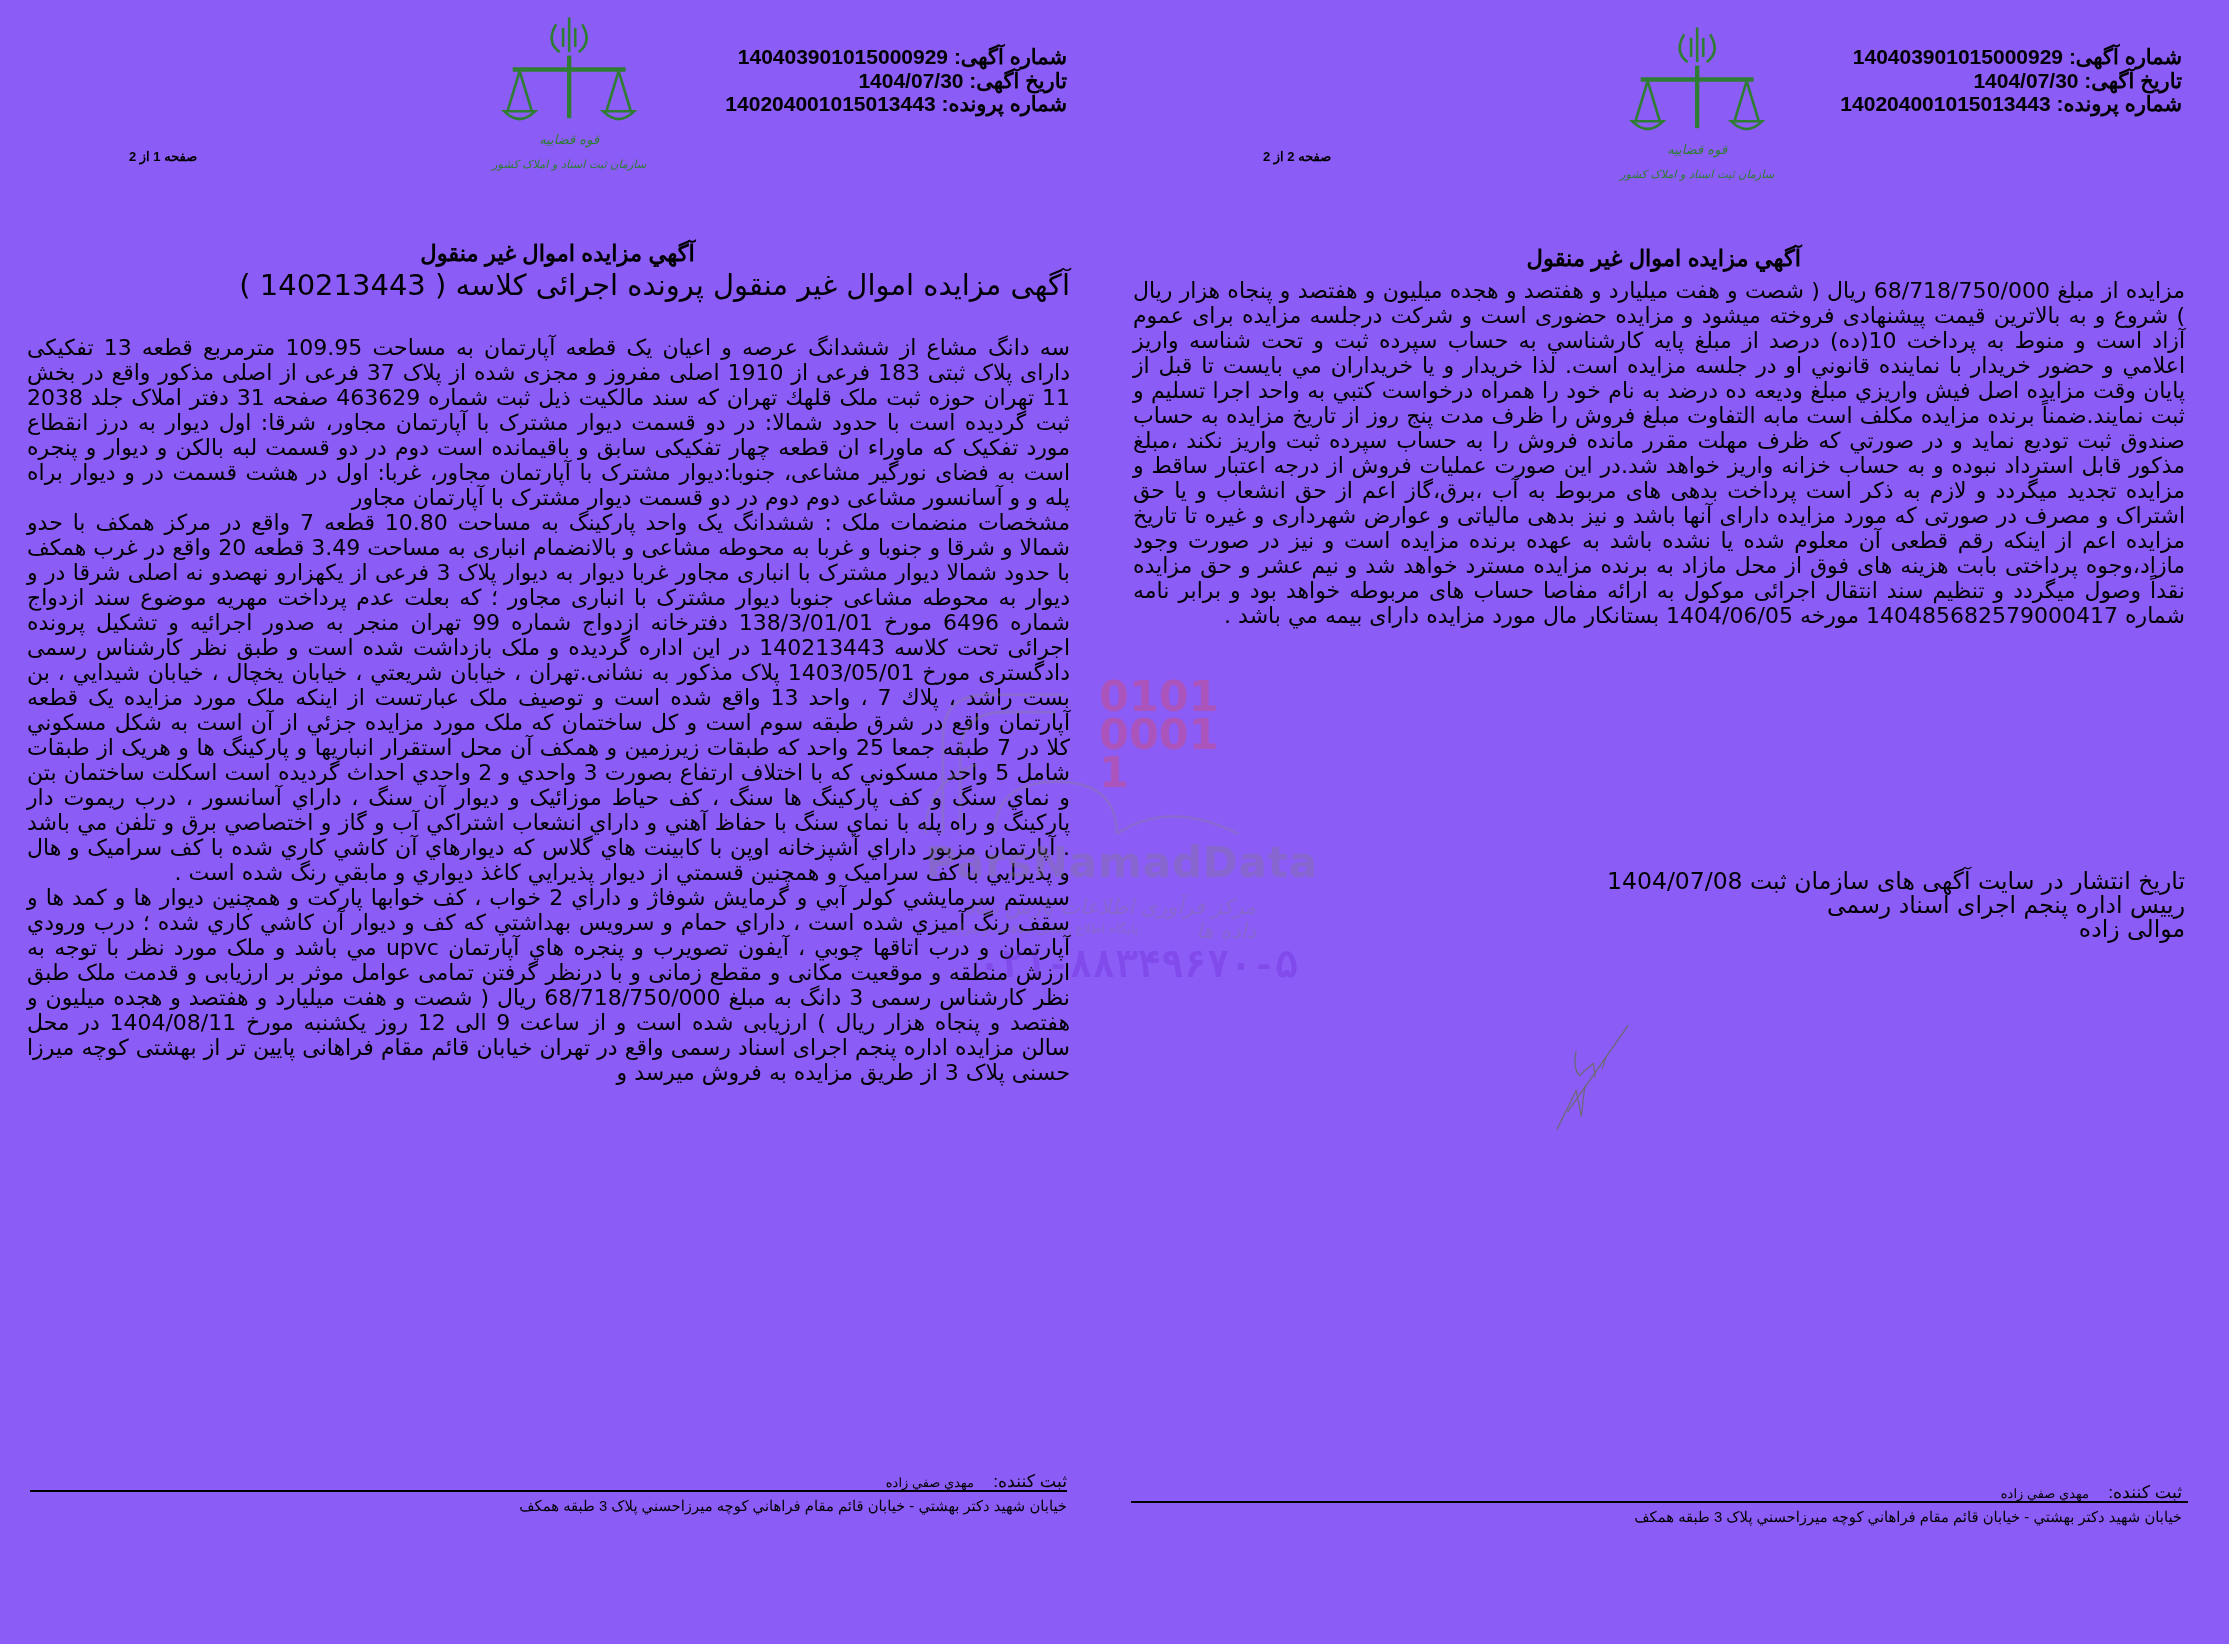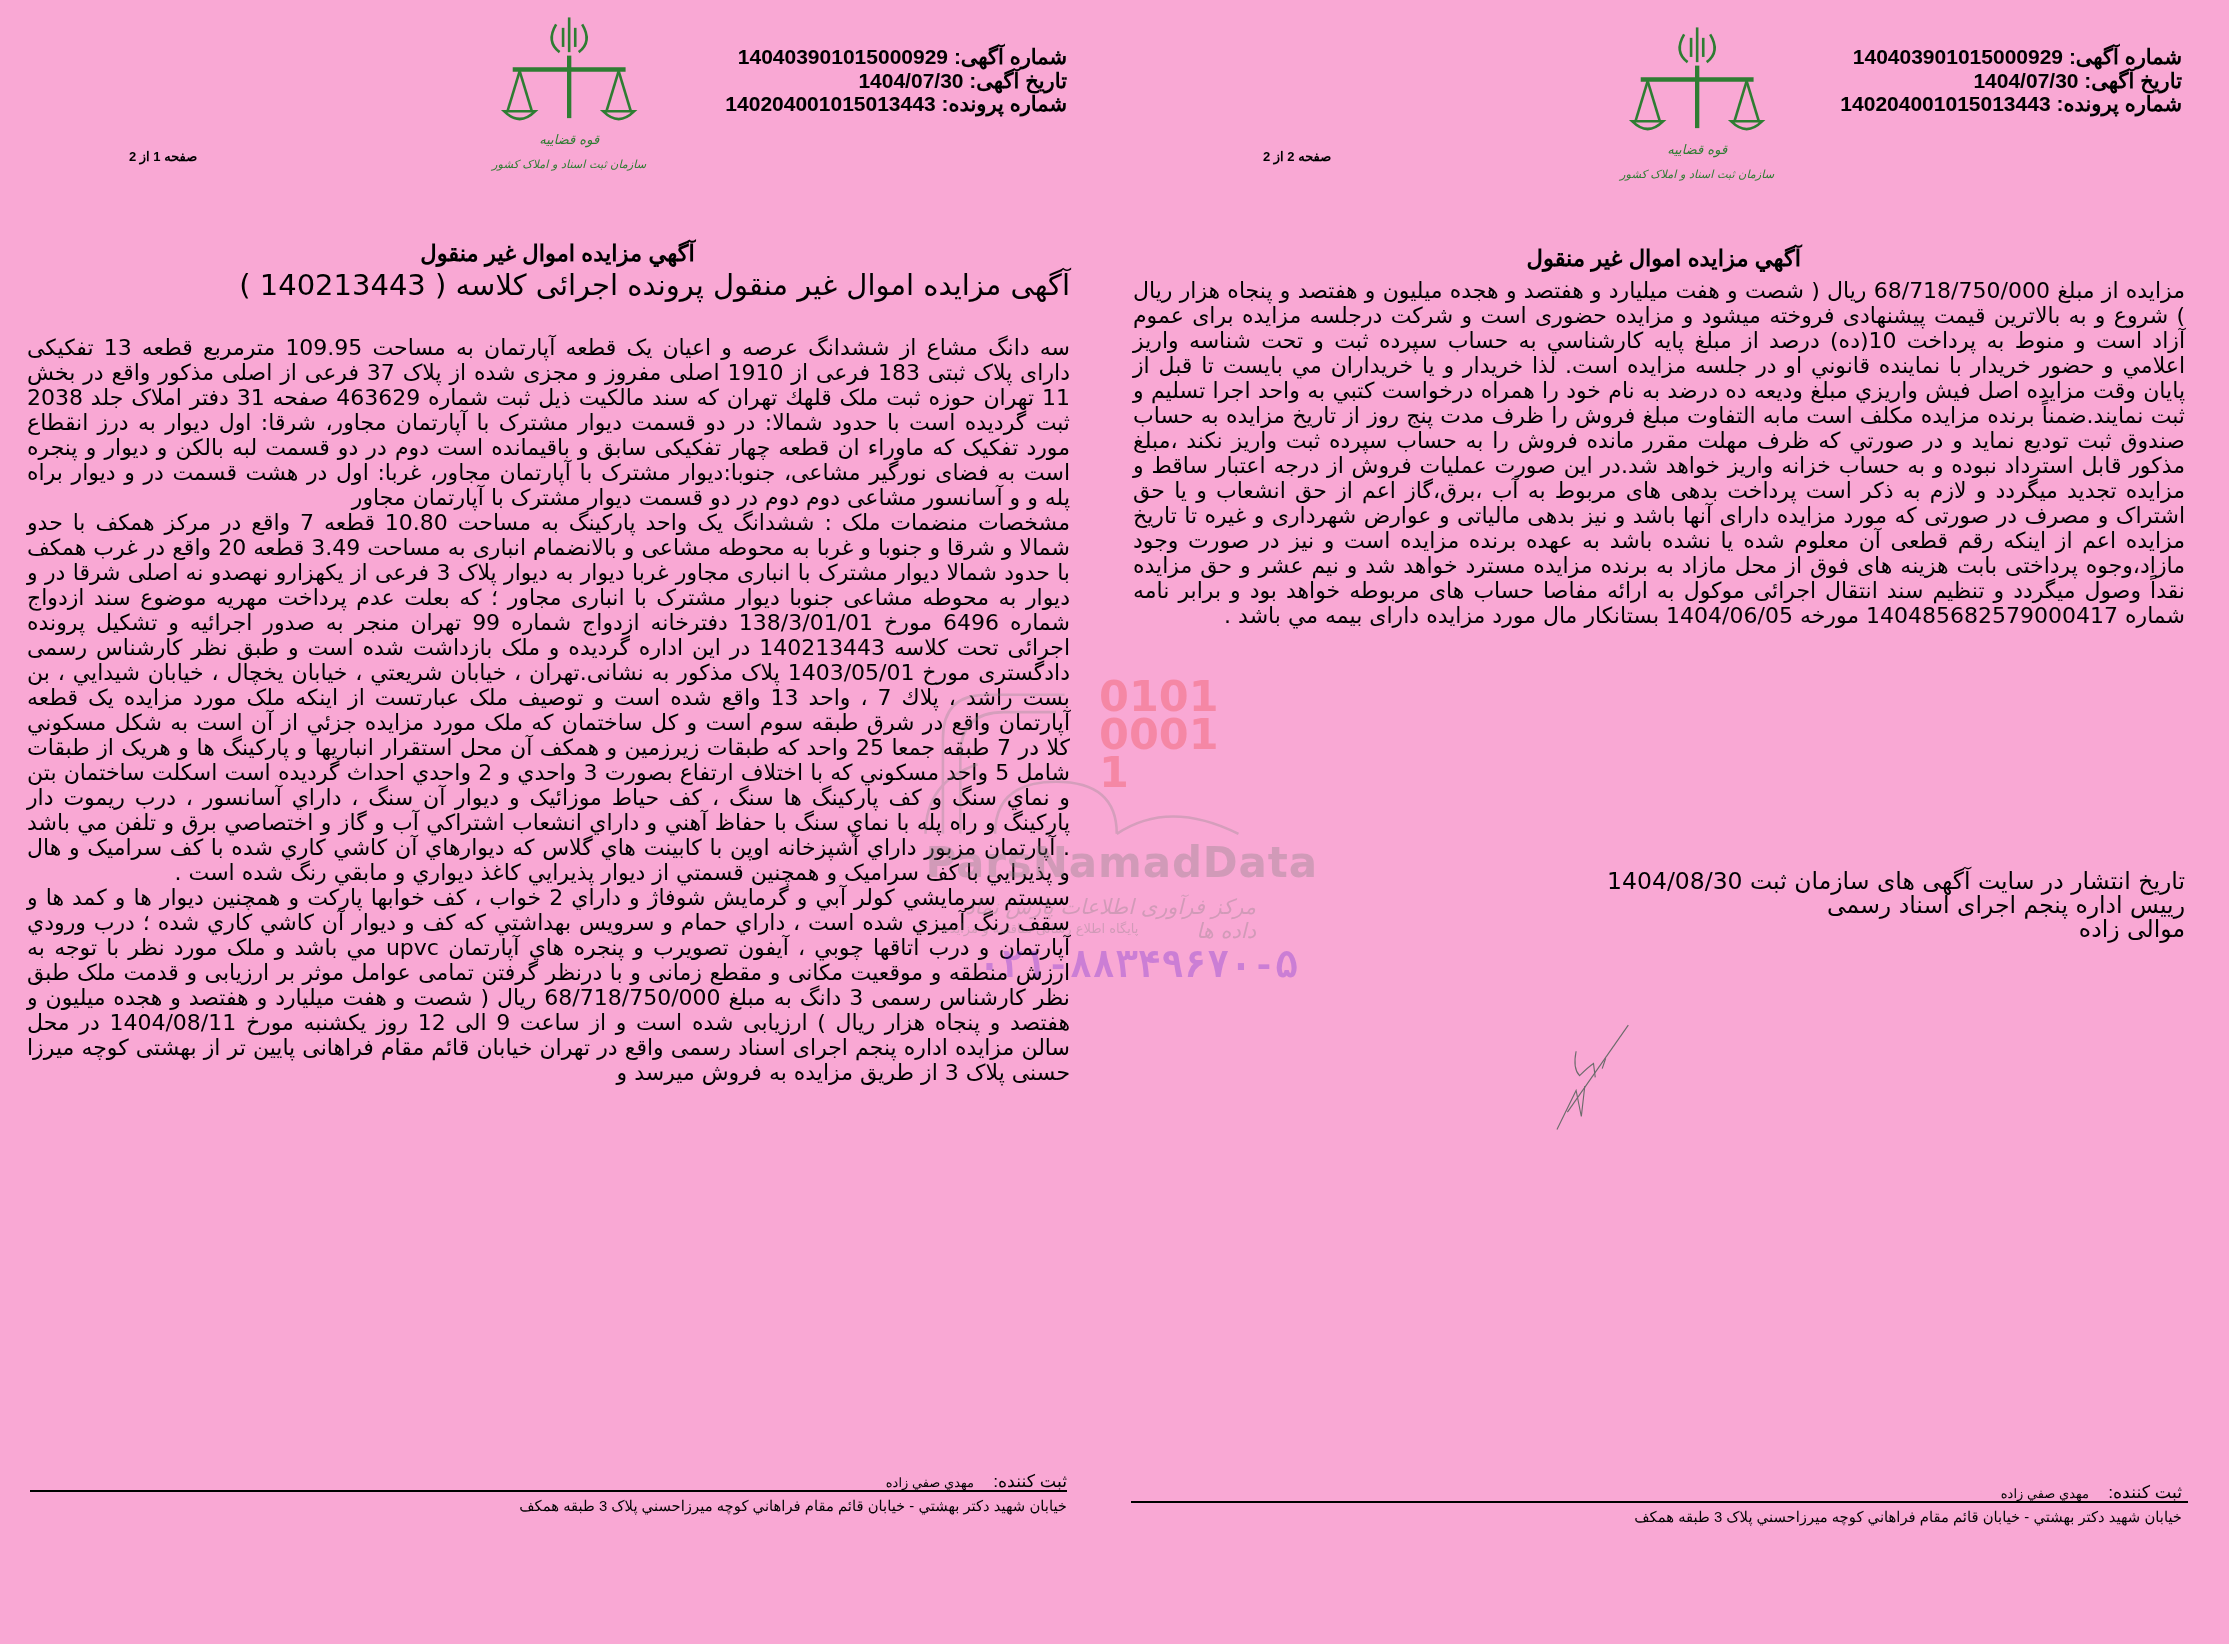--- a/index.html
+++ b/index.html
@@ -1,17 +1,17 @@
 <!DOCTYPE html>
 <html style="font-size:14px"><head>
 <meta charset="utf-8">
 <style>
   html, body { margin:0; padding:0; background:#ffffff; }
   body { width:2230px; height:1644px; position:relative; overflow:hidden; font-family:"DejaVu Sans", sans-serif; color:#000; }
-  .page { position:absolute; top:0; width:1115px; height:1644px; background:#f9a8d4; }
+  .page { position:absolute; top:0; width:1115px; height:1644px; background:#8b5cf6; }
   #page-left { left:0; }
   #page-right { left:1115px; }
   .hdr { position:absolute; top:45px; right:48px; direction:rtl; text-align:right; font-family:"Liberation Sans", sans-serif; font-weight:bold; font-size:21px; line-height:23.5px; }
   .hdr .row { white-space:nowrap; }
   .pageno { position:absolute; top:149px; left:129px; direction:rtl; font-family:"Liberation Sans", sans-serif; font-weight:bold; font-size:13px; }
   #page-right .pageno { left:148px; }
   .logo { position:absolute; top:7px; left:469px; width:209px; height:191px; }
   #page-right .logo { left:482px; top:17.4px; }
   .title { position:absolute; top:240px; left:0; width:1115px; text-align:center; direction:rtl; font-family:"Liberation Sans", sans-serif; font-weight:bold; font-size:22.6px; }
   #page-right .title { top:245px; left:-8.7px; }
@@ -136,21 +136,21 @@
     <text x="115" y="186" text-anchor="middle" font-family="DejaVu Serif, serif" font-style="italic" font-size="13" fill="#2e7d32" direction="rtl">سازمان ثبت اسناد و املاک کشور</text>
   </svg>
 
   <div class="title">آگهي مزايده اموال غير منقول</div>
 
   <div class="body">
     <p>مزایده از مبلغ 68/718/750/000 ریال ( شصت و هفت میلیارد و هفتصد و هجده میلیون و هفتصد و پنجاه هزار ریال ) شروع و به بالاترین قیمت پیشنهادی فروخته میشود و مزایده حضوری است و شرکت درجلسه مزایده برای عموم آزاد است و منوط به پرداخت 10(ده) درصد از مبلغ پایه كارشناسي به حساب سپرده ثبت و تحت شناسه واریز اعلامي و حضور خریدار با نماينده قانوني او در جلسه مزایده است. لذا خريدار و يا خريداران مي بايست تا قبل از پايان وقت مزايده اصل فيش واريزي مبلغ وديعه ده درضد به نام خود را همراه درخواست كتبي به واحد اجرا تسليم و ثبت نمايند.ضمناً برنده مزايده مكلف است مابه التفاوت مبلغ فروش را ظرف مدت پنج روز از تاريخ مزايده به حساب صندوق ثبت توديع نمايد و در صورتي كه ظرف مهلت مقرر مانده فروش را به حساب سپرده ثبت واريز نكند ،مبلغ مذكور قابل استرداد نبوده و به حساب خزانه واريز خواهد شد.در اين صورت عمليات فروش از درجه اعتبار ساقط و مزايده تجديد ميگردد و لازم به ذکر است پرداخت بدهی های مربوط به آب ،برق،گاز اعم از حق انشعاب و یا حق اشتراک و مصرف در صورتی که مورد مزایده دارای آنها باشد و نیز بدهی مالیاتی و عوارض شهرداری و غیره تا تاریخ مزایده اعم از اینکه رقم قطعی آن معلوم شده یا نشده باشد به عهده برنده مزایده است و نیز در صورت وجود مازاد،وجوه پرداختی بابت هزینه های فوق از محل مازاد به برنده مزایده مسترد خواهد شد و نیم عشر و حق مزایده نقداً وصول میگردد و تنظیم سند انتقال اجرائی موکول به ارائه مفاصا حساب های مربوطه خواهد بود و برابر نامه شماره 14048568257900041​7 مورخه 1404/06/05 بستانکار مال مورد مزایده دارای بیمه مي باشد .</p>
   </div>
 
   <div class="closing">
-    <div>تاریخ انتشار در سایت آگهی های سازمان ثبت 1404/08/30</div>
+    <div>تاریخ انتشار در سایت آگهی های سازمان ثبت 1404/07/08</div>
     <div>رییس اداره پنجم اجرای اسناد رسمی</div>
     <div>موالی زاده</div>
   </div>
 
   <svg class="signature" viewBox="0 0 100 170">
     <g fill="none" stroke="#6b6b6b" stroke-width="1.3">
       <path d="M8 150 L30 105 L36 135 L40 100"></path>
       <path d="M20 130 L90 30"></path>
       <path d="M30 60 Q26 80 34 88 Q44 78 50 74 L52 90"></path>
       <path d="M60 80 L64 68"></path>

